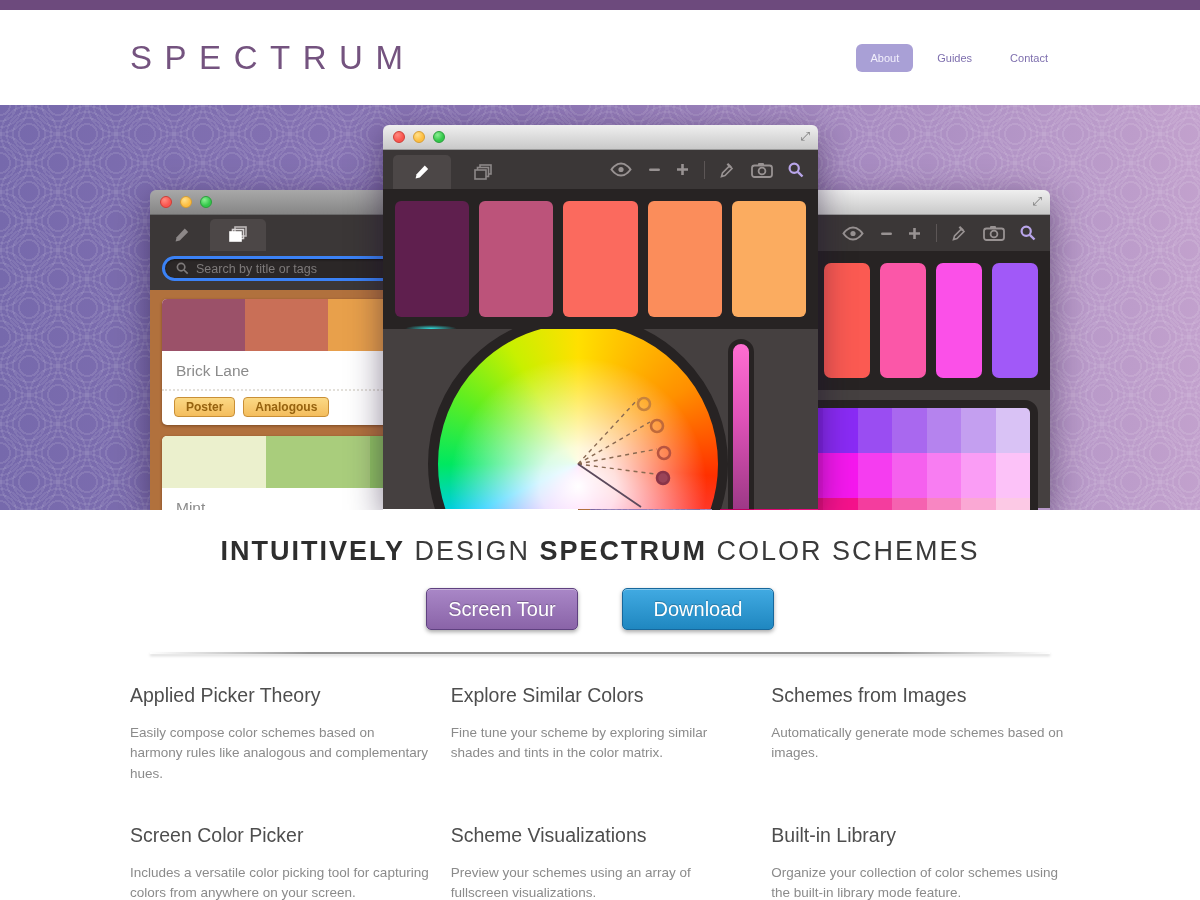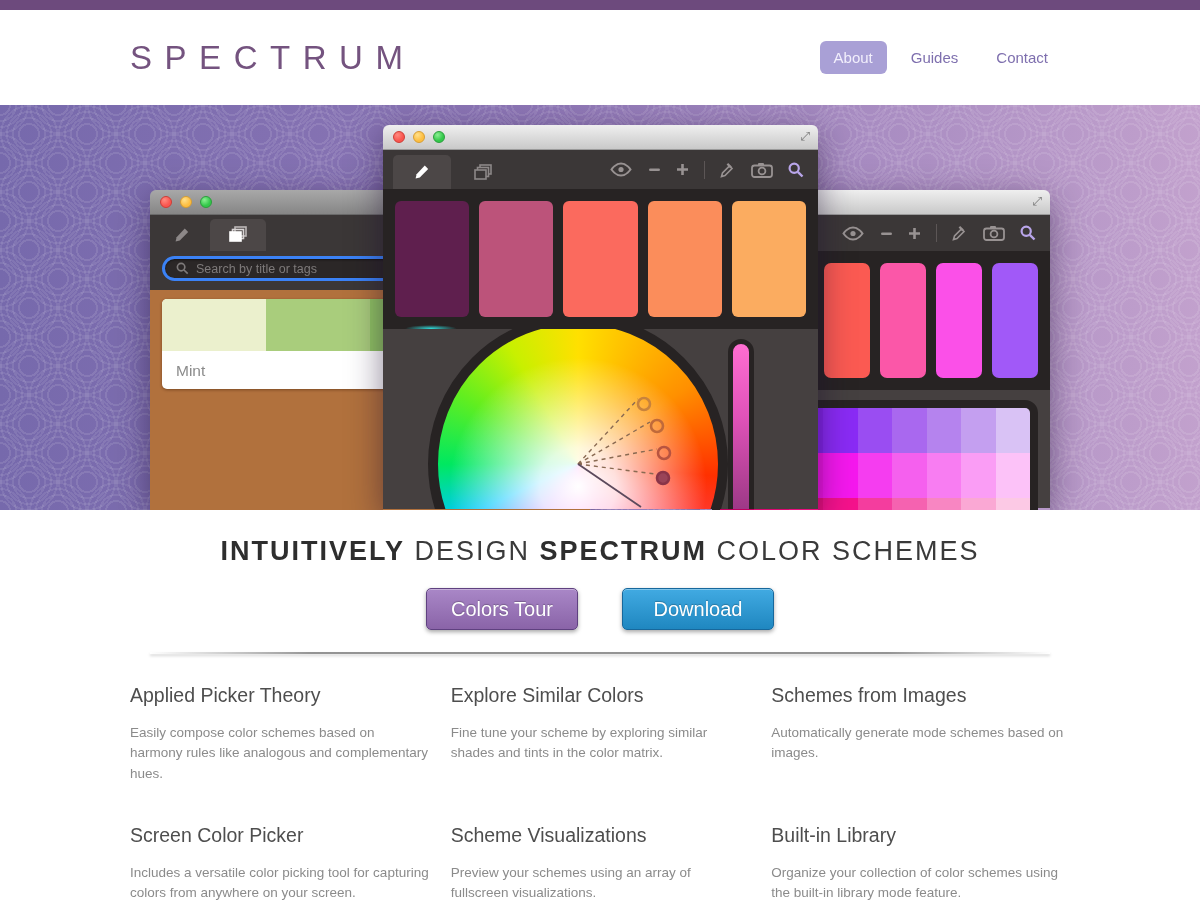--- a/index.html
+++ b/index.html
@@ -5,21 +5,21 @@
   * { margin:0; padding:0; box-sizing:border-box; }
   html,body { width:1200px; height:900px; overflow:hidden; background:#fff;
     font-family:"Liberation Sans", sans-serif; }
 
   
   .top-bar { height:10px; background:#6d4a7d; }
   header { height:95px; background:#fff; display:flex; align-items:center;
     justify-content:space-between; padding:0 138px 0 130px; }
   .logo { font-size:33px; font-weight:normal; letter-spacing:0.38em; color:#74537f; }
   nav { display:flex; align-items:center; gap:10px; }
-  .nav-item { font-size:15px; color:#7e6fae; padding:8px 14px; border-radius:6px;
+  .nav-item { font-size:11px; color:#7e6fae; padding:8px 14px; border-radius:6px;
     cursor:pointer; text-decoration:none; }
   .nav-item.active { background:#a9a0d6; color:#f2effc; }
 
   
   .hero { position:relative; height:405px; overflow:hidden;
     background:
       radial-gradient(circle, rgba(255,255,255,0) 9px,  rgba(255,255,255,.10) 9px,  rgba(255,255,255,.10) 11px,
                       rgba(255,255,255,0) 11px, rgba(255,255,255,0) 15px, rgba(255,255,255,.09) 15px, rgba(255,255,255,.09) 17px,
                       rgba(255,255,255,0) 17px, rgba(255,255,255,0) 21px, rgba(255,255,255,.08) 21px, rgba(255,255,255,.08) 23px,
                       rgba(255,255,255,0) 23px, rgba(255,255,255,0) 27px, rgba(255,255,255,.08) 27px, rgba(255,255,255,.08) 29px,
@@ -167,20 +167,34 @@
     <div class="search-row">
       <div class="search-field">
         <svg width="13" height="13" viewBox="0 0 14 14">
           <circle cx="5.5" cy="5.5" r="4" fill="none" stroke="#7e7a7a" stroke-width="1.8"></circle>
           <line x1="8.6" y1="8.6" x2="12.6" y2="12.6" stroke="#7e7a7a" stroke-width="1.8"></line>
         </svg>
         <span>Search by title or tags</span>
       </div>
     </div>
     <div class="wood">
+      <div class="scheme-card">
+        <div class="card-strip" id="strip0">
+            <div style="background: rgb(155, 81, 105);"></div>
+            <div style="background: rgb(201, 111, 87);"></div>
+            <div style="background: rgb(232, 160, 75);"></div>
+            <div style="background: rgb(237, 189, 98);"></div>
+            <div style="background: rgb(242, 213, 135);"></div>
+          </div>
+        <div class="card-title">Brick Lane</div>
+        <div class="card-tags" id="tags0">
+            <span class="tag-pill">Poster</span>
+            <span class="tag-pill">Analogous</span>
+          </div>
+      </div>
       <div class="scheme-card">
         <div class="card-strip" id="strip1">
             <div style="background: rgb(235, 240, 205);"></div>
             <div style="background: rgb(169, 205, 124);"></div>
             <div style="background: rgb(143, 195, 99);"></div>
             <div style="background: rgb(116, 179, 84);"></div>
           </div>
         <div class="card-title">Mint</div>
 
       </div>
@@ -329,21 +343,21 @@
         <circle cx="280" cy="149" r="6" fill="#9a4458" stroke="#8a3448" stroke-width="2.6"></circle>
       </svg>
       <div class="vslider"></div>
     </div>
   </div>
 </section>
 
 <section class="intro">
   <h1 id="headline"><span class="bold">INTUITIVELY</span><span class="light"> DESIGN </span><span class="bold">SPECTRUM</span><span class="light"> COLOR SCHEMES</span></h1>
   <div class="cta-row">
-    <button class="btn btn-video">Colors Tour</button>
+    <button class="btn btn-video">Screen Tour</button>
     <button class="btn btn-download">Download</button>
   </div>
   <div class="divider"></div>
 
   <div class="features">
     <div class="feature">
       <h2>Applied Picker Theory</h2>
       <p>Easily compose color schemes based on harmony rules like analogous and complementary hues.</p>
     </div>
     <div class="feature">

